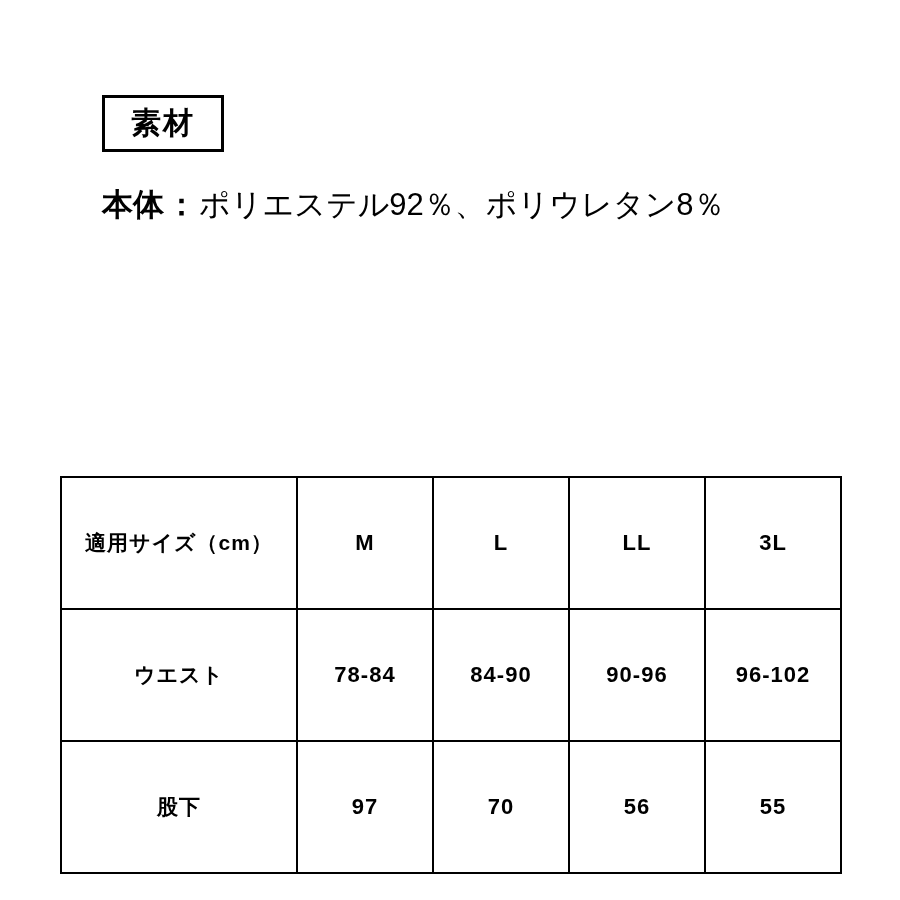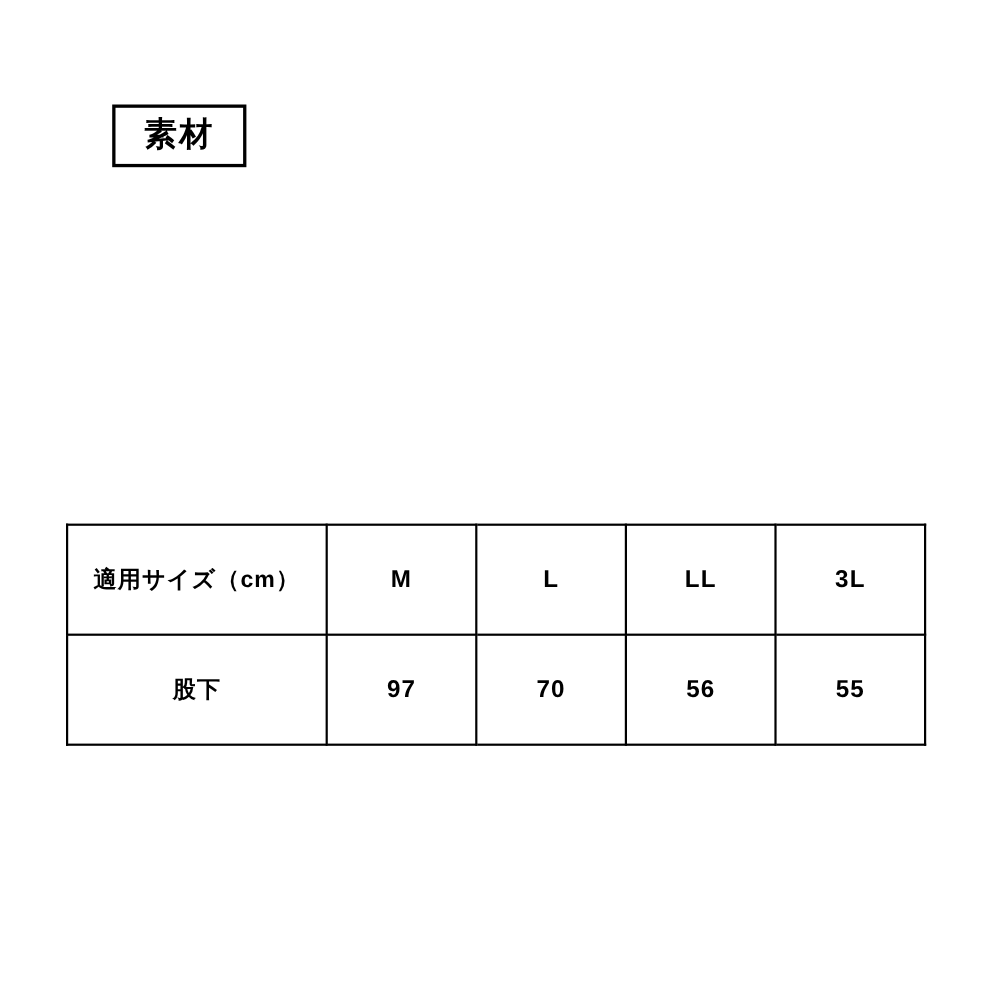--- a/index.html
+++ b/index.html
@@ -77,21 +77,21 @@
     width: 780px;
     table-layout: fixed;
   }
   table.size-table td {
     border: 2px solid #000;
     text-align: center;
     vertical-align: middle;
     font-size: 22px;
     font-weight: bold;
     height: 98px;
-    padding: 0;
+    padding: 16px;
     letter-spacing: 1px;
   }
   table.size-table td.rowhead {
     font-size: 21px;
   }
   col.c0 { width: 236px; }
   col.c1 { width: 136px; }
   col.c2 { width: 136px; }
   col.c3 { width: 136px; }
   col.c4 { width: 136px; }
@@ -107,20 +107,23 @@
   }
 </style>
 </head>
 <body>
 
 <div class="page">
 
   <div class="material-section">
     <div class="material-heading">素材</div>
 
+    <div class="material-line line-1">
+      <span class="bold-label">本体</span><span class="sep">：</span><span>ポリエステル92％、ポリウレタン8％</span>
+    </div>
 
 
   </div>
 
   <div class="size-table-wrap">
     <table class="size-table">
       <colgroup>
         <col class="c0">
           <col class="c1">
           <col class="c2">
@@ -129,20 +132,27 @@
       </colgroup>
       <tbody>
         <tr>
           <td class="rowhead">適用サイズ（cm）</td>
           <td>M</td>
           <td>L</td>
           <td>LL</td>
           <td>3L</td>
         </tr>
         <tr>
+          <td class="rowhead">ウエスト</td>
+          <td>78-84</td>
+          <td>84-90</td>
+          <td>90-96</td>
+          <td>96-102</td>
+        </tr>
+        <tr>
           <td class="rowhead">股下</td>
           <td>97</td>
           <td>70</td>
           <td>56</td>
           <td>55</td>
         </tr>
       </tbody>
     </table>
   </div>
 

